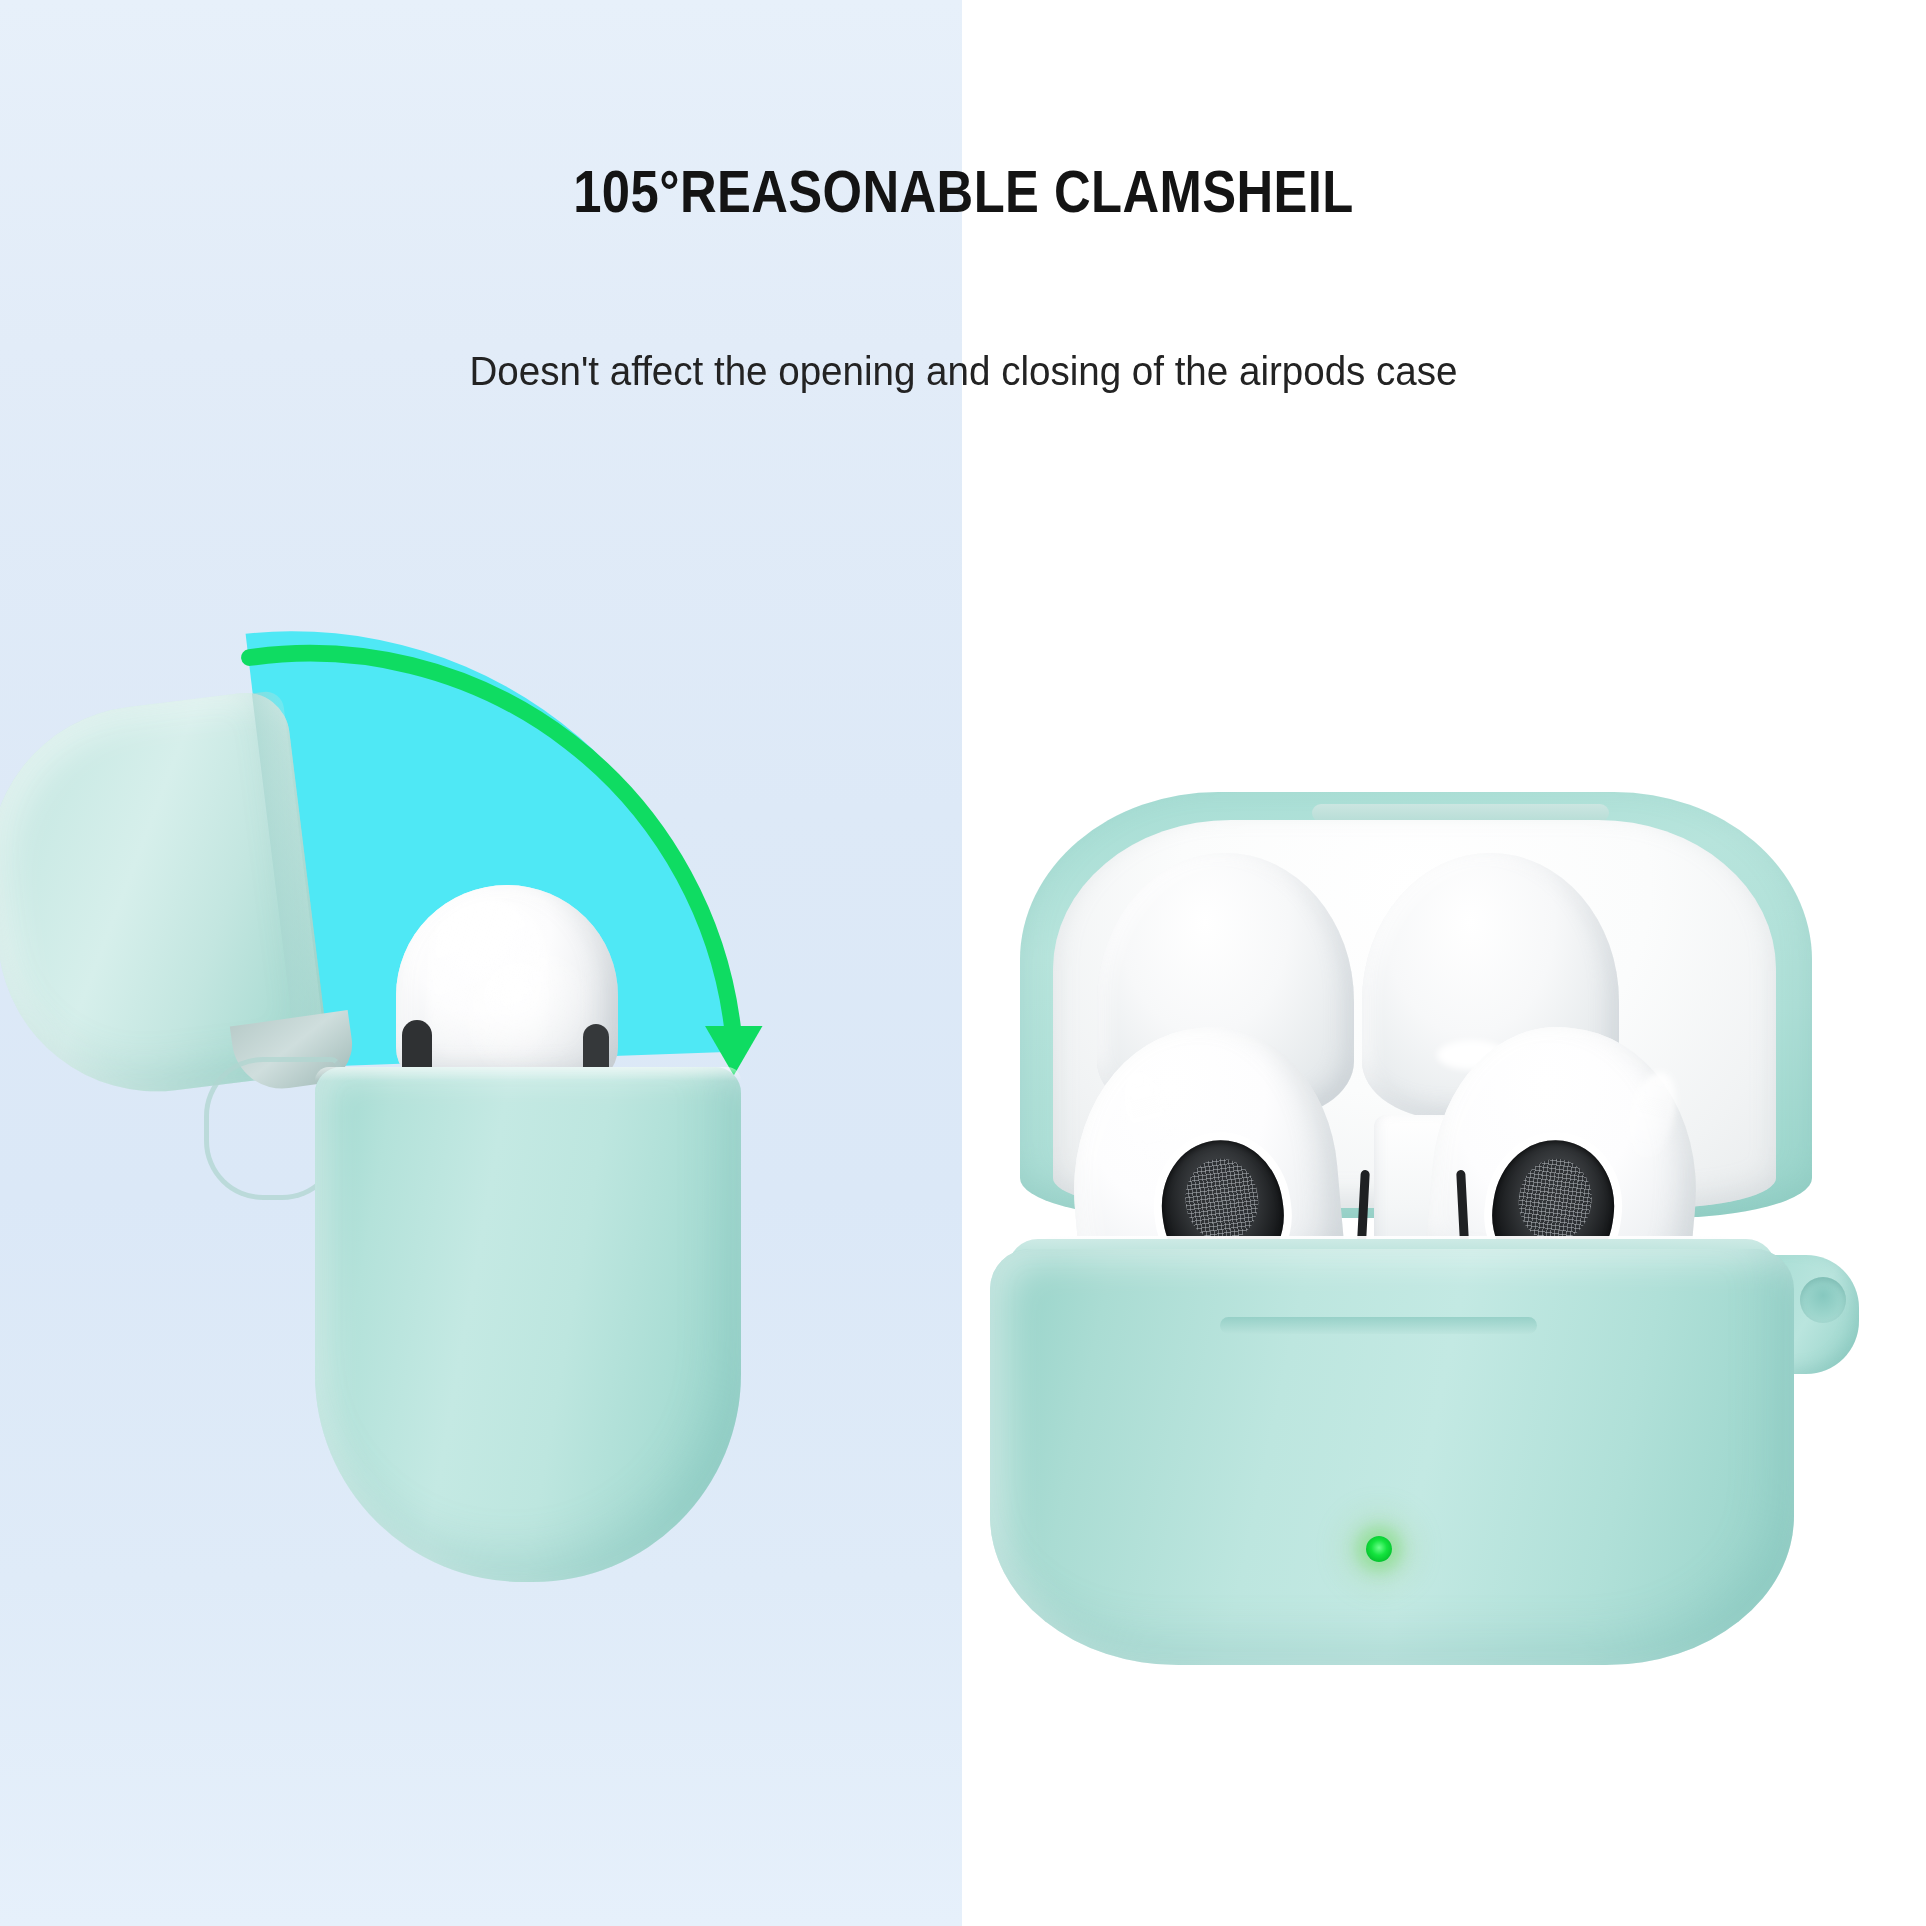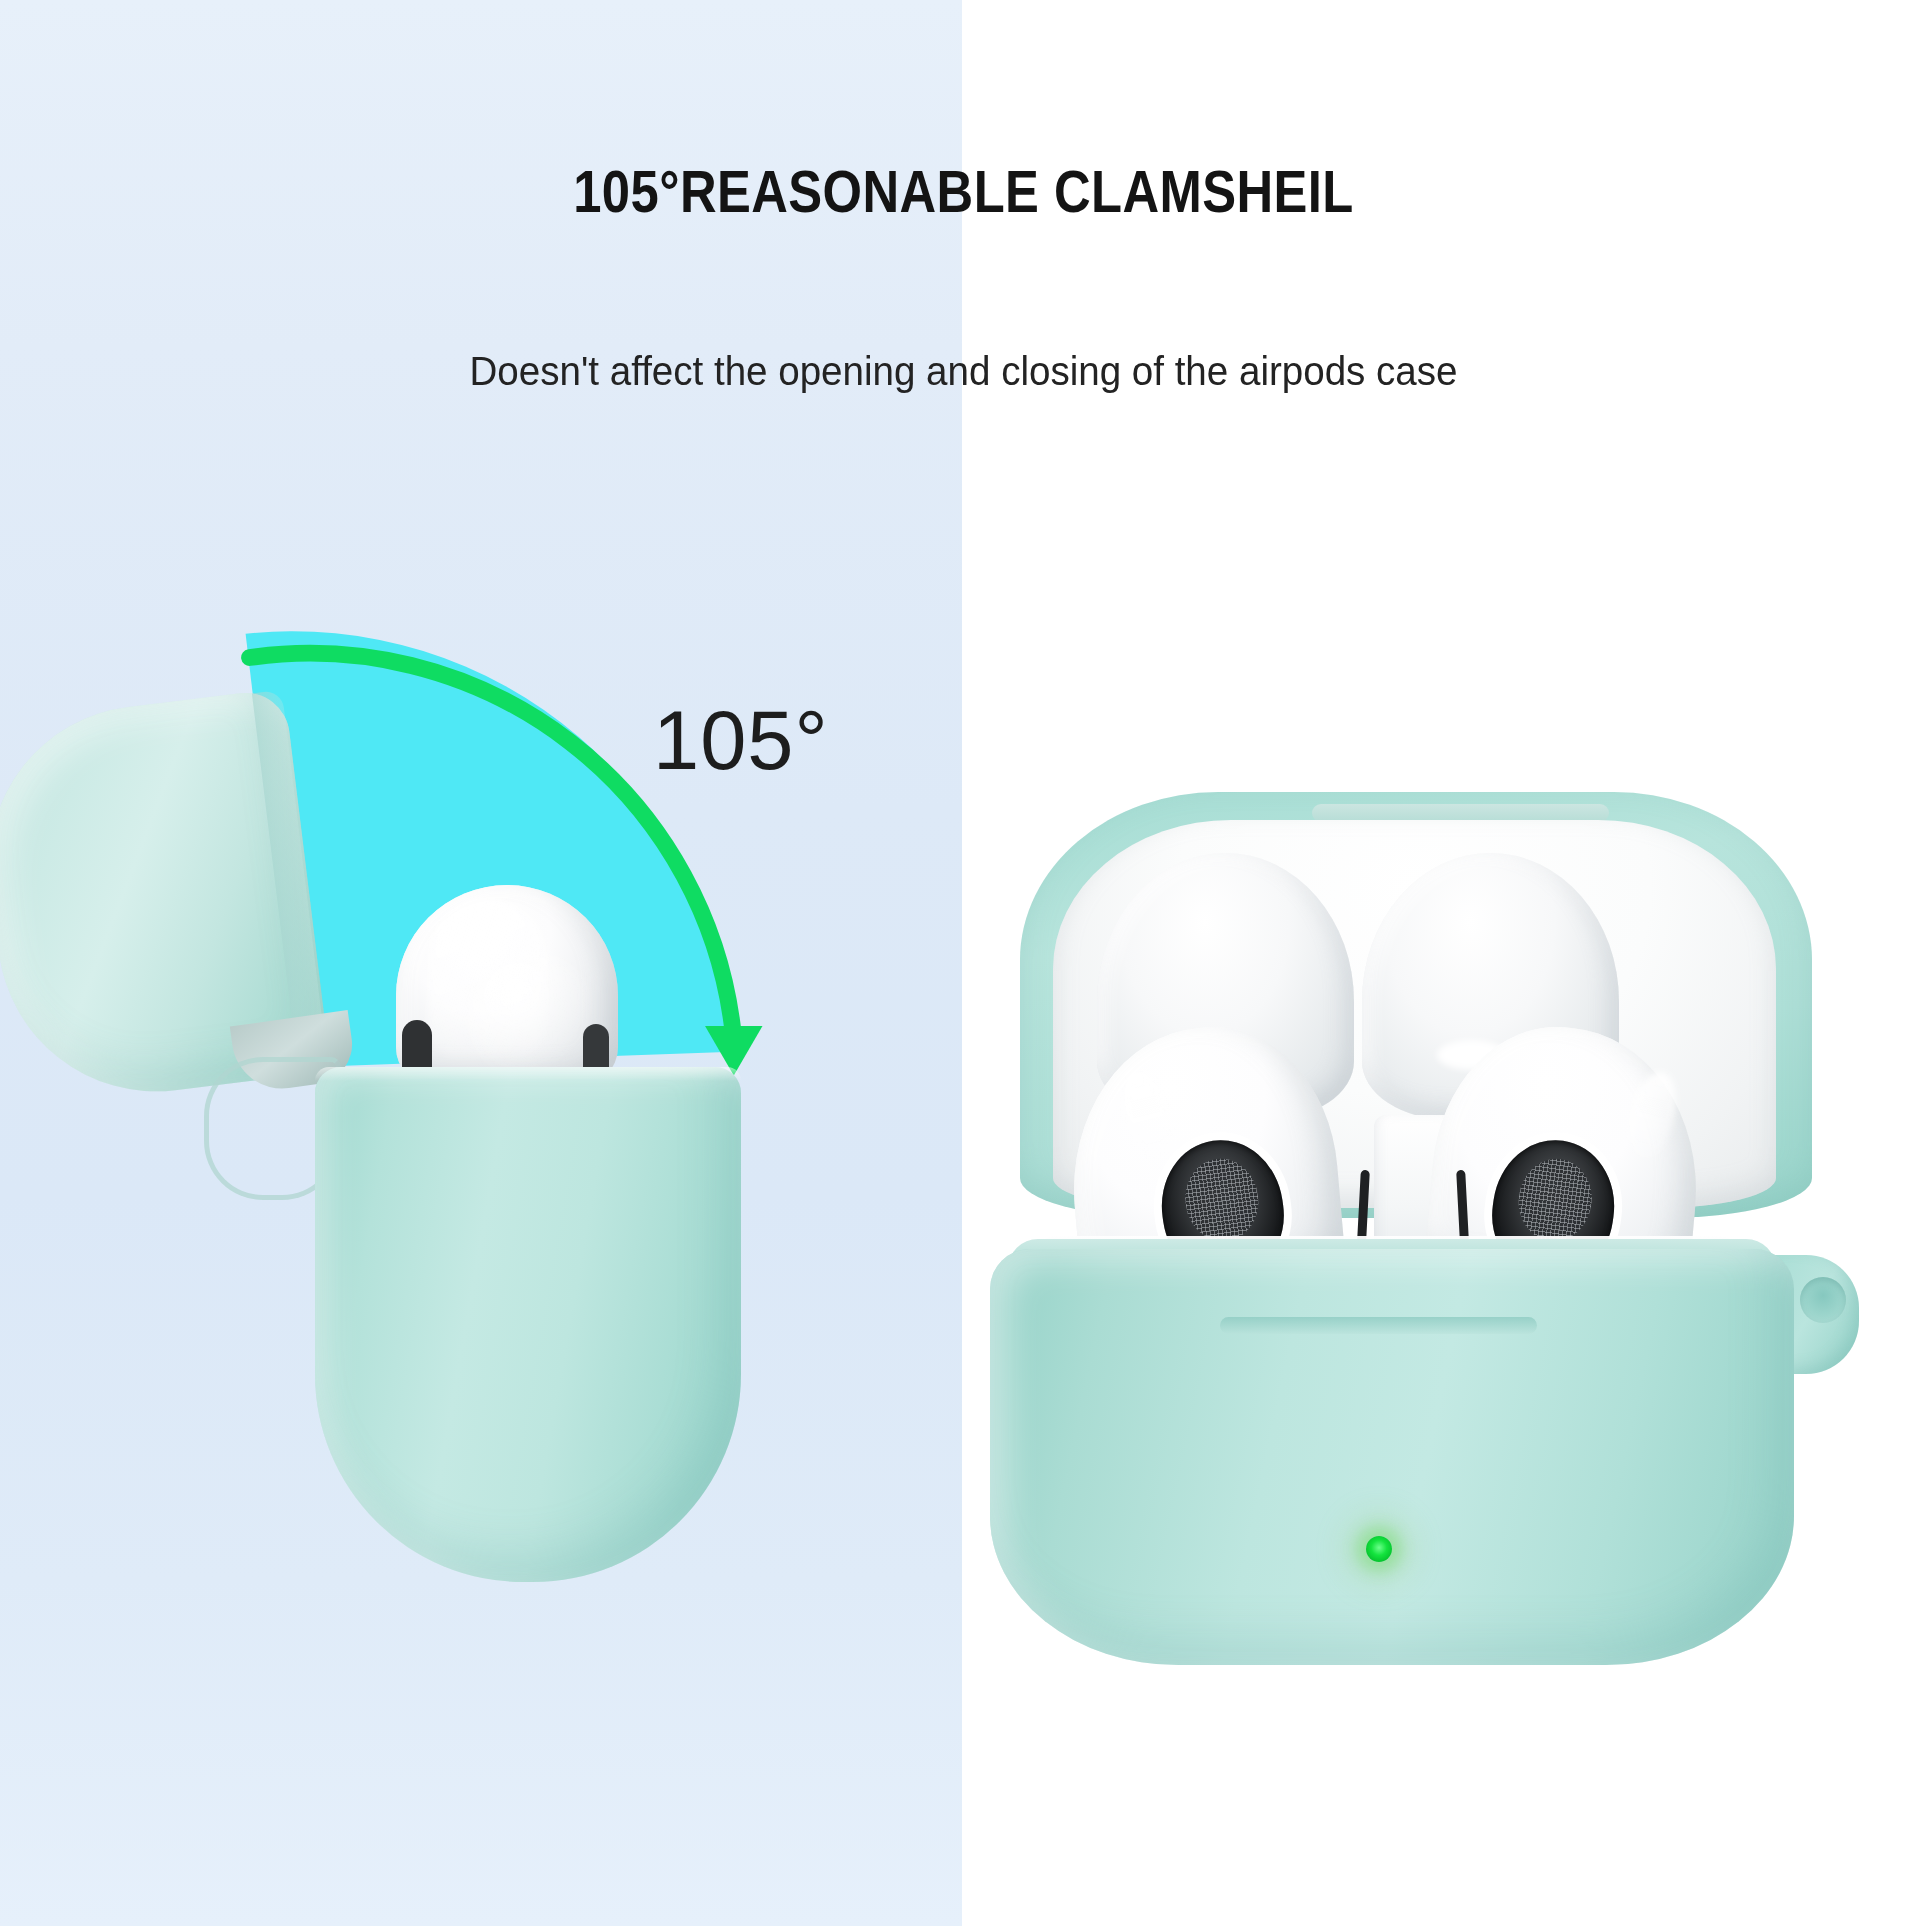--- a/index.html
+++ b/index.html
@@ -464,21 +464,20 @@
     <path d="M 300 1078
              L 248 640
              A 445 445 0 0 1 740 1062
              L 300 1078 Z" fill="#4fe8f5"></path>
 
     <path d="M 252 664 A 430 430 0 0 1 740 1040" fill="none" stroke="#0fdc62" stroke-width="17" stroke-linecap="round"></path>
 
     <polygon points="712,1036 770,1036 741,1086" fill="#0fdc62"></polygon>
   </svg>
 
-  <div class="angle-label">105°</div>
 
   <div class="lid-left"></div>
   <div class="lid-left-edge"></div>
 
   <div class="earbud-left"></div>
   <div class="earbud-left-gloss"></div>
   <div class="earbud-left-sheen"></div>
   <div class="grille-left-a"></div>
   <div class="grille-left-b"></div>
 

